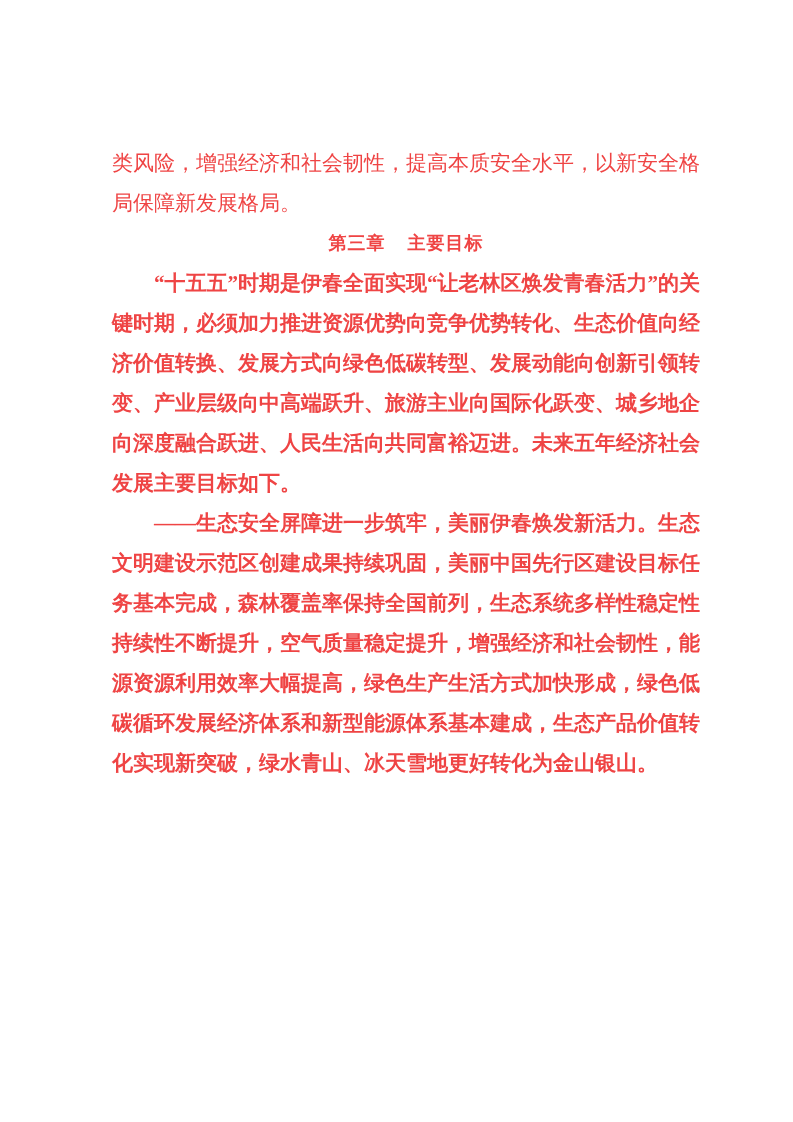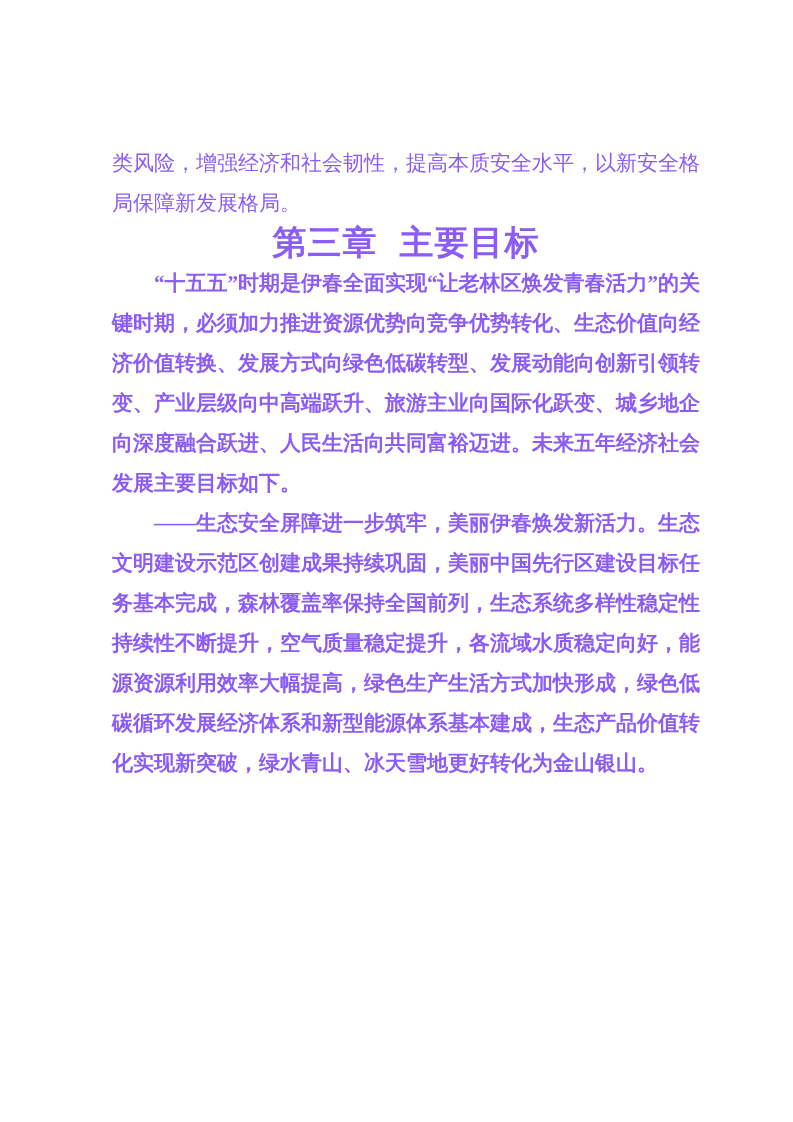--- a/index.html
+++ b/index.html
@@ -7,21 +7,21 @@
     padding: 0;
     background: #ffffff;
   }
   .page {
     position: relative;
     width: 793px;
     height: 808px;
     background: #ffffff;
     overflow: hidden;
     font-family: "Liberation Serif", "DejaVu Serif", serif;
-    color: #8b5cf6;
+    color: #ef4444;
   }
   .text-block {
     position: absolute;
     left: 112px;
     top: 143px;
     width: 588px;
   }
   p.body-text {
     margin: 0;
     font-size: 21px;
@@ -30,21 +30,21 @@
     text-justify: inter-ideograph;
     word-break: break-all;
     overflow-wrap: break-word;
   }
   p.indent {
     text-indent: 2em;
     font-weight: bold;
   }
   .chapter-heading {
     margin: 0;
-    font-size: 34px;
+    font-size: 18px;
     line-height: 40px;
     font-weight: bold;
     text-align: center;
     letter-spacing: 1px;
   }
   .chapter-heading .chapter-title {
     margin-left: 22px;
   }
   .footer-page-number {
     position: absolute;
@@ -63,19 +63,19 @@
   <div class="text-block">
 
     <p class="body-text">类风险，增强经济和社会韧性，提高本质安全水平，以新安全格局保障新发展格局。</p>
 
     <h2 class="chapter-heading">
       <span>第三章</span><span class="chapter-title">主要目标</span>
     </h2>
 
     <p class="body-text indent">“十五五”时期是伊春全面实现“让老林区焕发青春活力”的关键时期，必须加力推进资源优势向竞争优势转化、生态价值向经济价值转换、发展方式向绿色低碳转型、发展动能向创新引领转变、产业层级向中高端跃升、旅游主业向国际化跃变、城乡地企向深度融合跃进、人民生活向共同富裕迈进。未来五年经济社会发展主要目标如下。</p>
 
-    <p class="body-text indent">——生态安全屏障进一步筑牢，美丽伊春焕发新活力。生态文明建设示范区创建成果持续巩固，美丽中国先行区建设目标任务基本完成，森林覆盖率保持全国前列，生态系统多样性稳定性持续性不断提升，空气质量稳定提升，各流域水质稳定向好，能源资源利用效率大幅提高，绿色生产生活方式加快形成，绿色低碳循环发展经济体系和新型能源体系基本建成，生态产品价值转化实现新突破，绿水青山、冰天雪地更好转化为金山银山。</p>
+    <p class="body-text indent">——生态安全屏障进一步筑牢，美丽伊春焕发新活力。生态文明建设示范区创建成果持续巩固，美丽中国先行区建设目标任务基本完成，森林覆盖率保持全国前列，生态系统多样性稳定性持续性不断提升，空气质量稳定提升，增强经济和社会韧性，能源资源利用效率大幅提高，绿色生产生活方式加快形成，绿色低碳循环发展经济体系和新型能源体系基本建成，生态产品价值转化实现新突破，绿水青山、冰天雪地更好转化为金山银山。</p>
 
 
   </div>
 
   <div class="footer-page-number">—10—</div>
 </div>
 
 </body></html>

